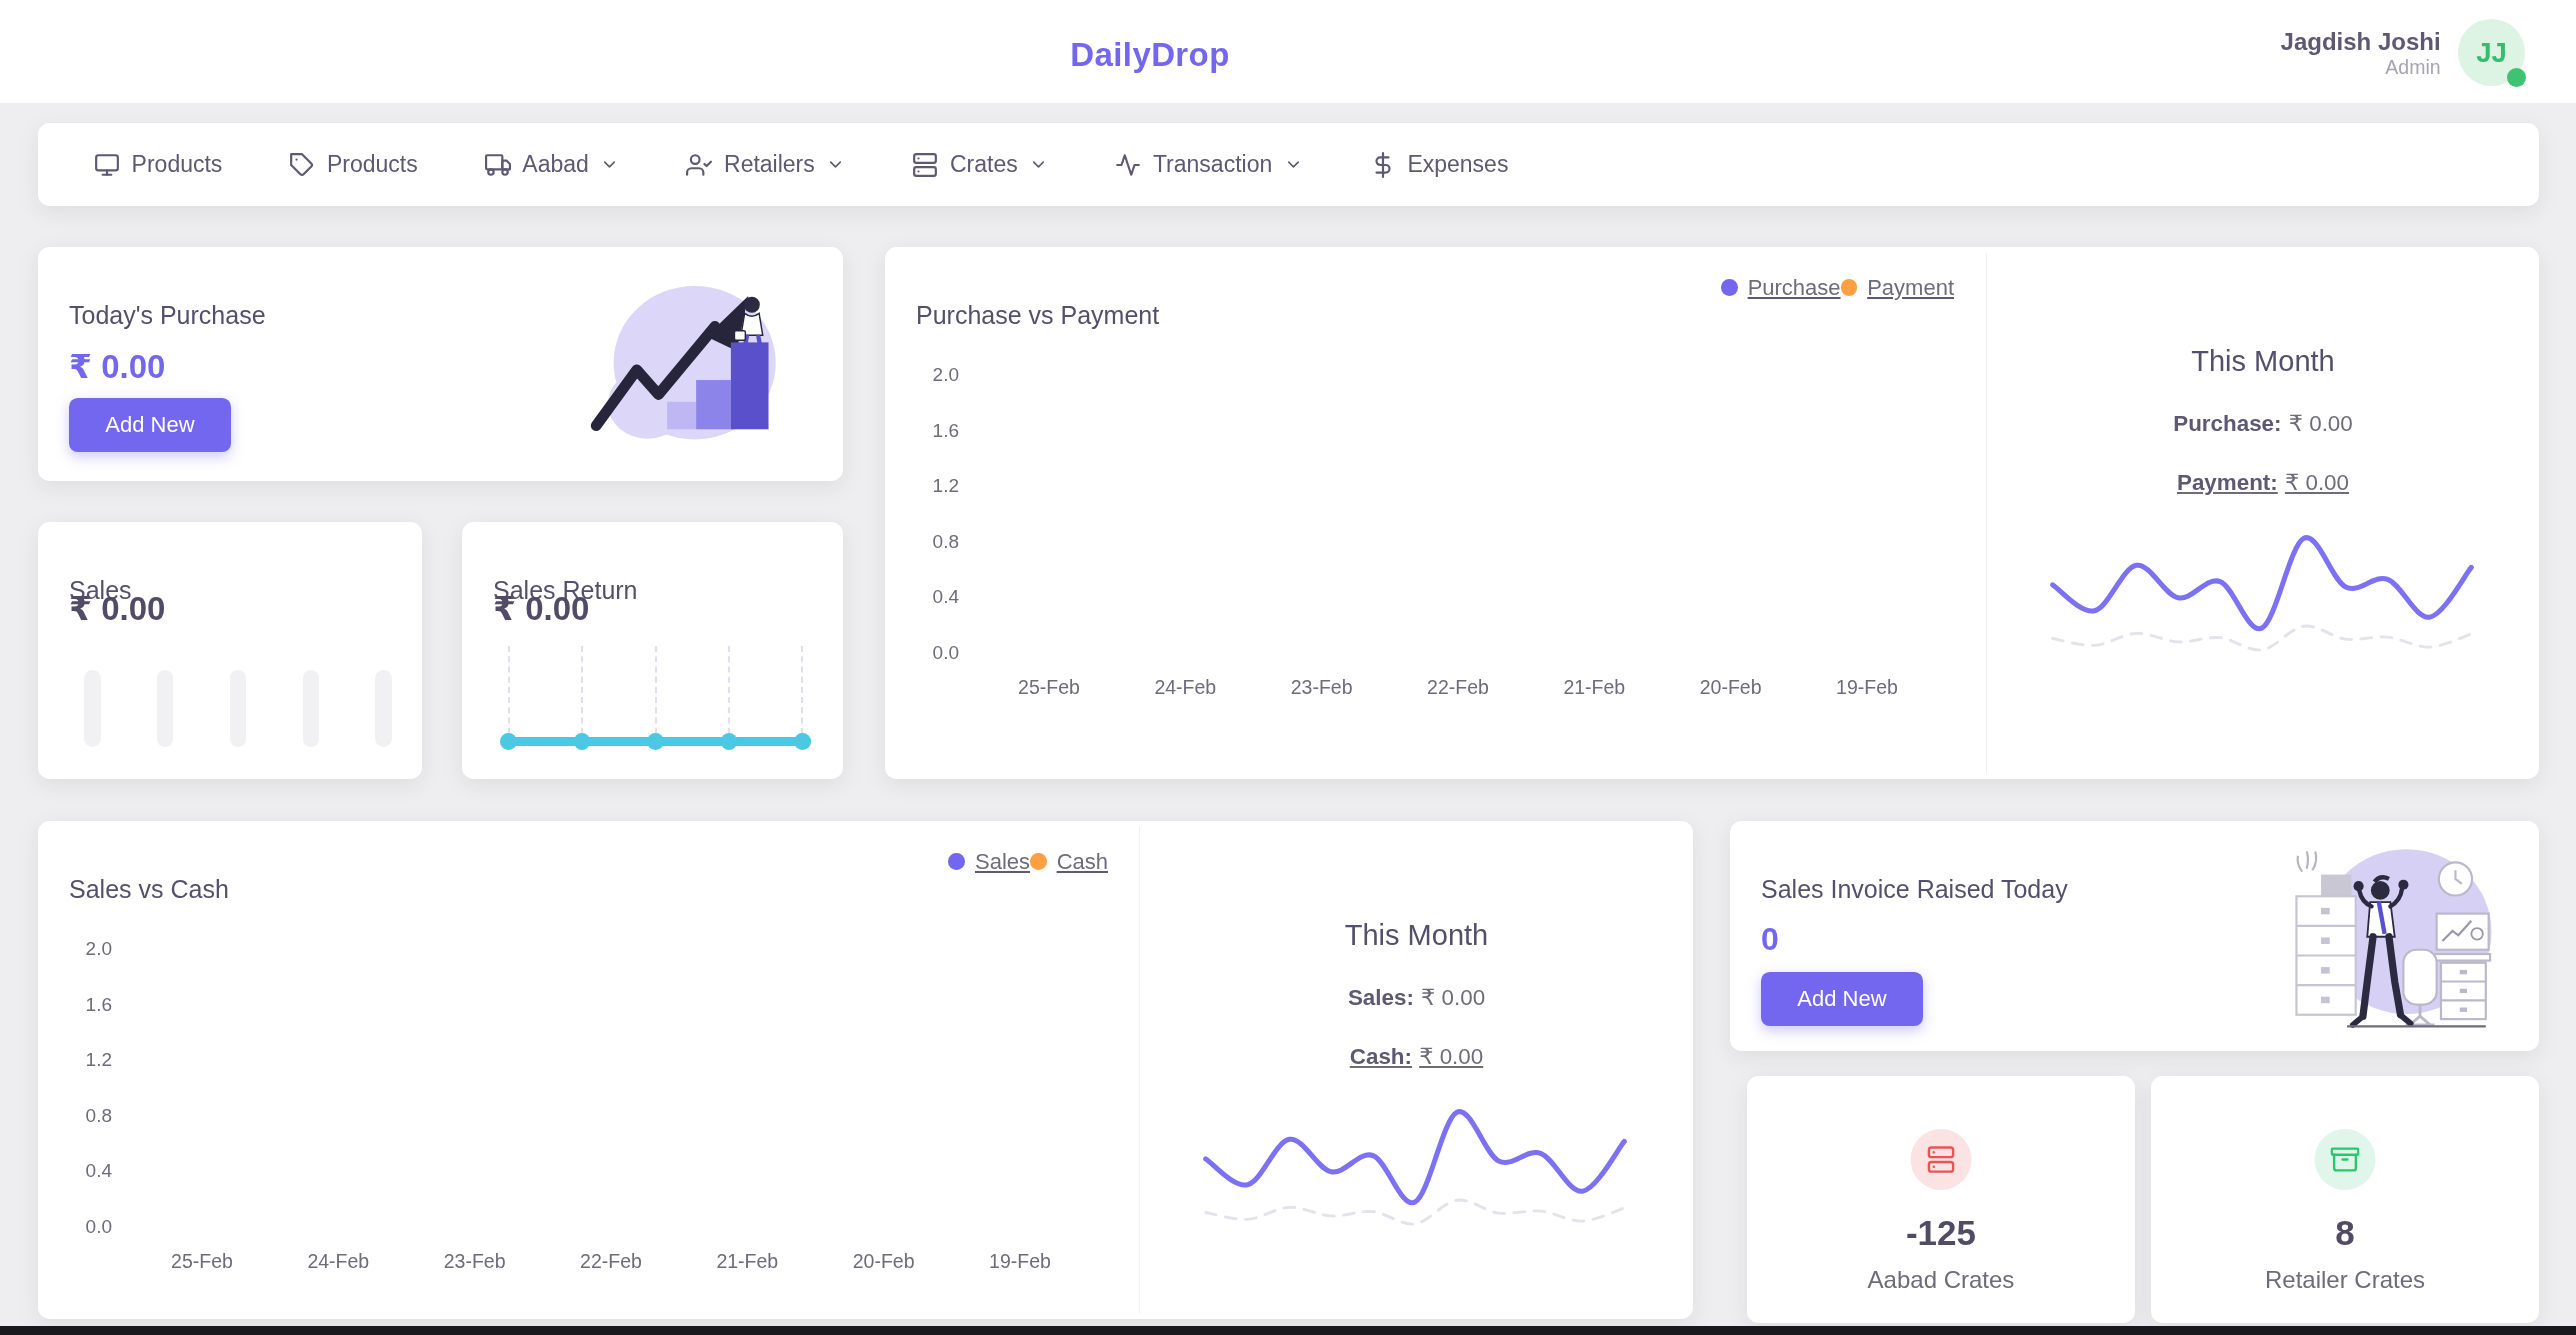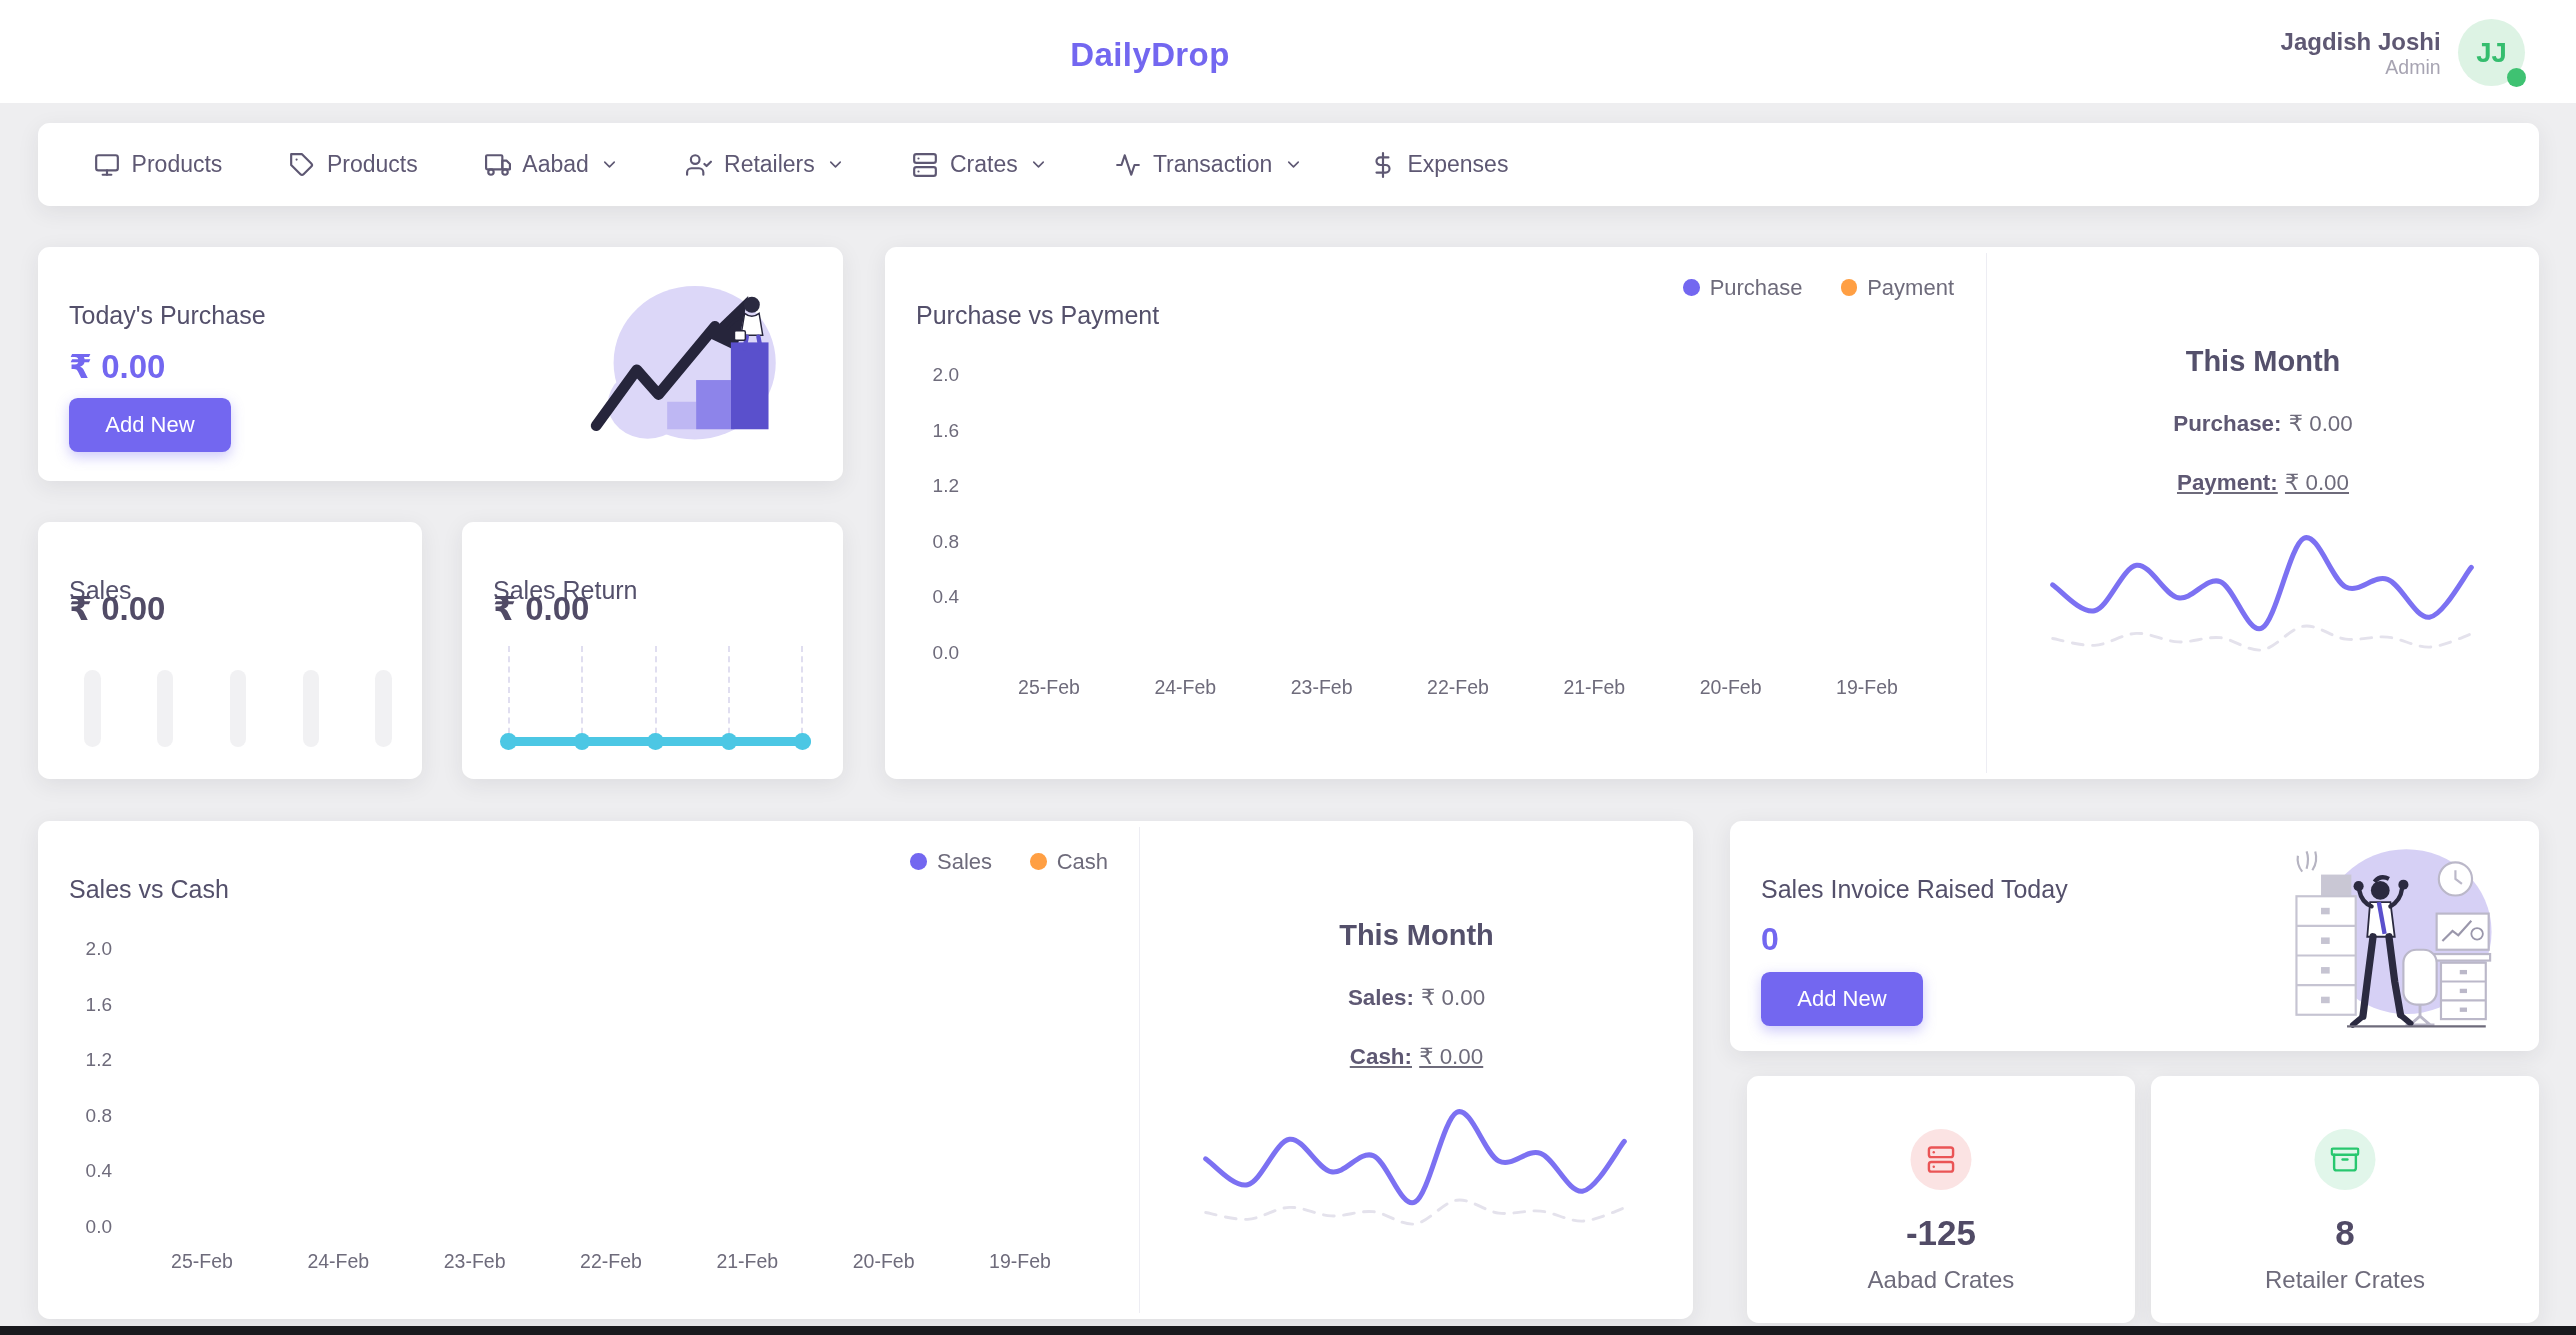--- a/index.html
+++ b/index.html
@@ -54,37 +54,37 @@
     display:flex;align-items:center;justify-content:center;
     box-shadow:0 4.3px 13px rgba(115,103,240,.35);
   }
   .illu{position:absolute;pointer-events:none;}
 
   .pvp-card{left:885px;top:247px;width:1654px;height:532px;}
   .svc-card{left:38px;top:821px;width:1655px;height:498px;}
   .legend-item{display:flex;align-items:center;gap:10px;cursor:pointer;}
   .legend-dot{width:16.6px;height:16.6px;border-radius:50%;}
   .legend-label{font-size:22px;color:#6e6b7b;}
-  .legend-anchor{position:absolute;top:27.5px;right:585px;display:flex;gap:38px;}
+  .legend-anchor{position:absolute;top:27.5px;right:585px;display:flex;text-decoration:underline;}
 
   .axis-y{
     position:absolute;left:22px;top:117px;width:52px;height:300px;
     display:flex;flex-direction:column;justify-content:space-between;align-items:flex-end;
     font-size:19px;color:#6e6b7b;
   }
   .axis-x{
     position:absolute;left:124px;width:898px;top:429px;
     display:flex;justify-content:space-between;
     font-size:19.5px;color:#6e6b7b;
   }
   .axis-x span{width:80px;text-align:center;}
   .divider-v{position:absolute;left:1101px;top:5.8px;bottom:5.8px;width:1.4px;background:#ededf3;}
 
   .month-box{position:absolute;left:1102px;top:0;right:0;bottom:0;}
-  .month-title{position:absolute;left:50%;top:98px;transform:translateX(-50%);font-size:29px;font-weight:700;color:#54506b;white-space:nowrap;}
+  .month-title{position:absolute;left:50%;top:98px;transform:translateX(-50%);font-size:29px;font-weight:400;color:#54506b;white-space:nowrap;}
   .month-row{position:absolute;left:50%;transform:translateX(-50%);font-size:22.4px;color:#6e6b7b;white-space:nowrap;}
   .month-row b{color:#5e5873;font-weight:700;margin-right:7.2px;}
   .month-row.r1{top:163px;}
   .month-row.r2{top:222px;text-decoration:underline;}
   .spark{position:absolute;left:58px;top:275px;}
 
   
   .sales-card{left:38px;top:522px;width:384px;height:257px;}
   .sr-card{left:462px;top:522px;width:381px;height:257px;}
   .big-amount{position:absolute;left:31px;top:67px;font-size:33px;font-weight:700;color:#514b66;}

